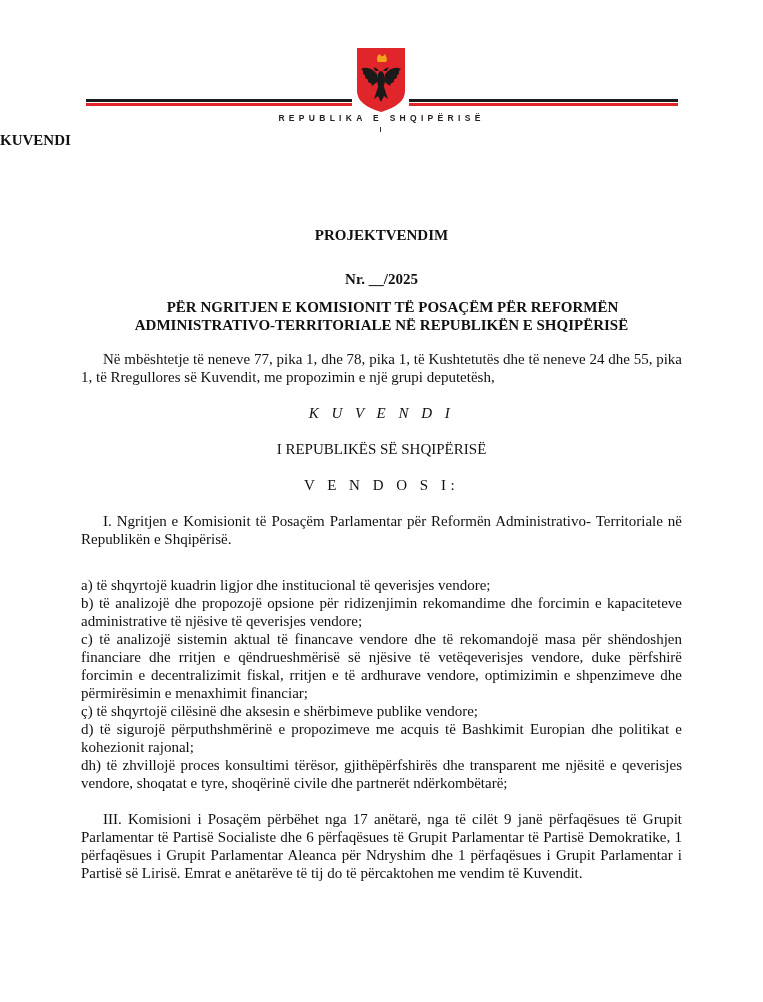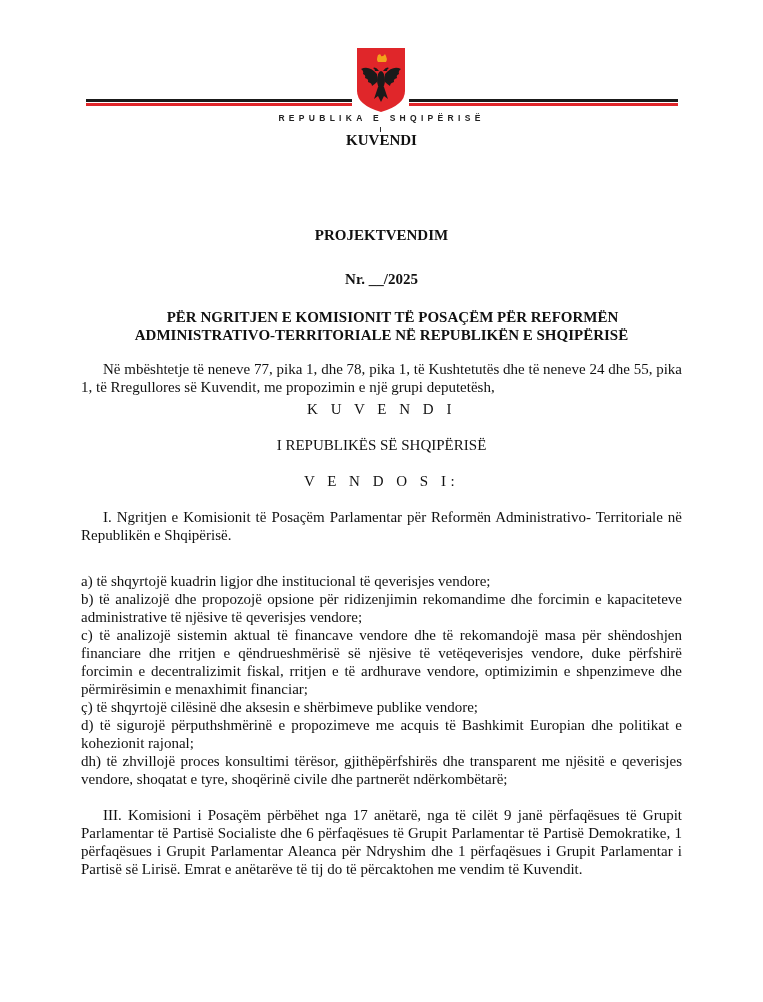--- a/index.html
+++ b/index.html
@@ -56,21 +56,20 @@
       left: 380px;
       width: 1px;
       height: 5px;
       background: #333;
     }
     .kuvendi-title {
       position: absolute;
       top: 132px;
       left: 0;
       width: 763px;
-      text-align: center;
       font-weight: bold;
       font-size: 15px;
     }
     .content {
       position: absolute;
       left: 81px;
       top: 226px;
       width: 601px;
       font-size: 15px;
       line-height: 18px;
@@ -107,24 +106,24 @@
       <div class="red"></div>
   </div>
   <div class="republic">REPUBLIKA E SHQIPËRISË</div>
   <div class="tick"></div>
   <div class="kuvendi-title">KUVENDI</div>
 </div>
 
 <div class="content">
   <p class="center bold">PROJEKTVENDIM</p>
   <p class="center bold" style="margin-top:26px;">Nr. __/2025</p>
-  <p class="center bold" style="margin-top:20px; padding-left:22px;">PËR NGRITJEN E KOMISIONIT TË POSAÇËM PËR REFORMËN</p>
+  <p class="center bold" style="margin-top:10px; padding-left:22px;">PËR NGRITJEN E KOMISIONIT TË POSAÇËM PËR REFORMËN</p>
   <p class="center bold">ADMINISTRATIVO-TERRITORIALE NË REPUBLIKËN E SHQIPËRISË</p>
   <p class="just indent" style="margin-top:16px;">Në mbështetje të neneve 77, pika 1, dhe 78, pika 1, të Kushtetutës dhe të neneve 24 dhe 55, pika 1, të Rregullores së Kuvendit, me propozimin e një grupi deputetësh,</p>
-  <p class="center spaced" style="margin-top:4px;">K U V E N D I</p>
+  <p class="center spaced" style="margin-top:18px;font-style:italic;">K U V E N D I</p>
   <p class="center" style="margin-top:18px;">I REPUBLIKËS SË SHQIPËRISË</p>
   <p class="center spaced" style="margin-top:18px;">V E N D O S I:</p>
   <p class="just indent" style="margin-top:18px;">I. Ngritjen e Komisionit të Posaçëm Parlamentar për Reformën Administrativo- Territoriale në Republikën e Shqipërisë.</p>
   <div style="margin-top:28px;">
     <p class="just">a) të shqyrtojë kuadrin ligjor dhe institucional të qeverisjes vendore;</p>
     <p class="just">b) të analizojë dhe propozojë opsione për ridizenjimin rekomandime dhe forcimin e kapaciteteve administrative të njësive të qeverisjes vendore;</p>
     <p class="just">c) të analizojë sistemin aktual të financave vendore dhe të rekomandojë masa për shëndoshjen financiare dhe rritjen e qëndrueshmërisë së njësive të vetëqeverisjes vendore, duke përfshirë forcimin e decentralizimit fiskal, rritjen e të ardhurave vendore, optimizimin e shpenzimeve dhe përmirësimin e menaxhimit financiar;</p>
     <p class="just">ç) të shqyrtojë cilësinë dhe aksesin e shërbimeve publike vendore;</p>
     <p class="just">d) të sigurojë përputhshmërinë e propozimeve me acquis të Bashkimit Europian dhe politikat e kohezionit rajonal;</p>
     <p class="just">dh) të zhvillojë proces konsultimi tërësor, gjithëpërfshirës dhe transparent me njësitë e qeverisjes vendore, shoqatat e tyre, shoqërinë civile dhe partnerët ndërkombëtarë;</p>

